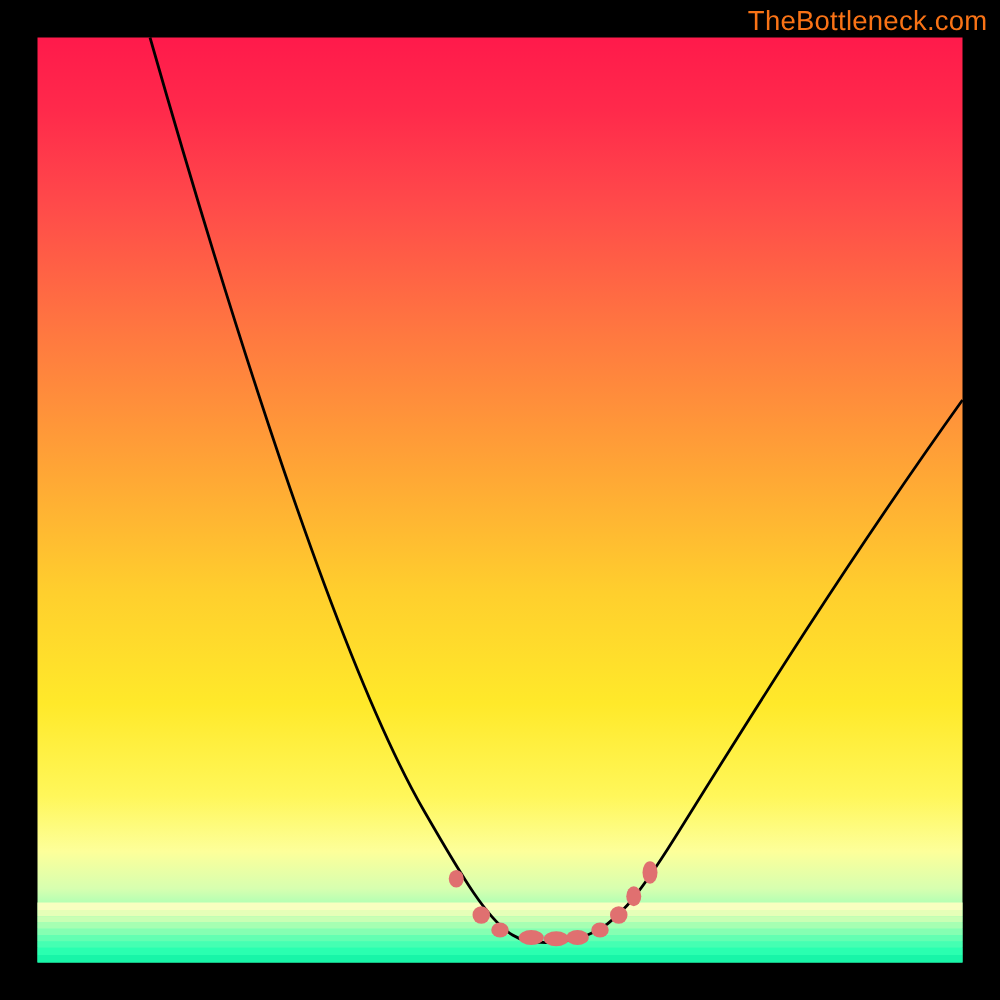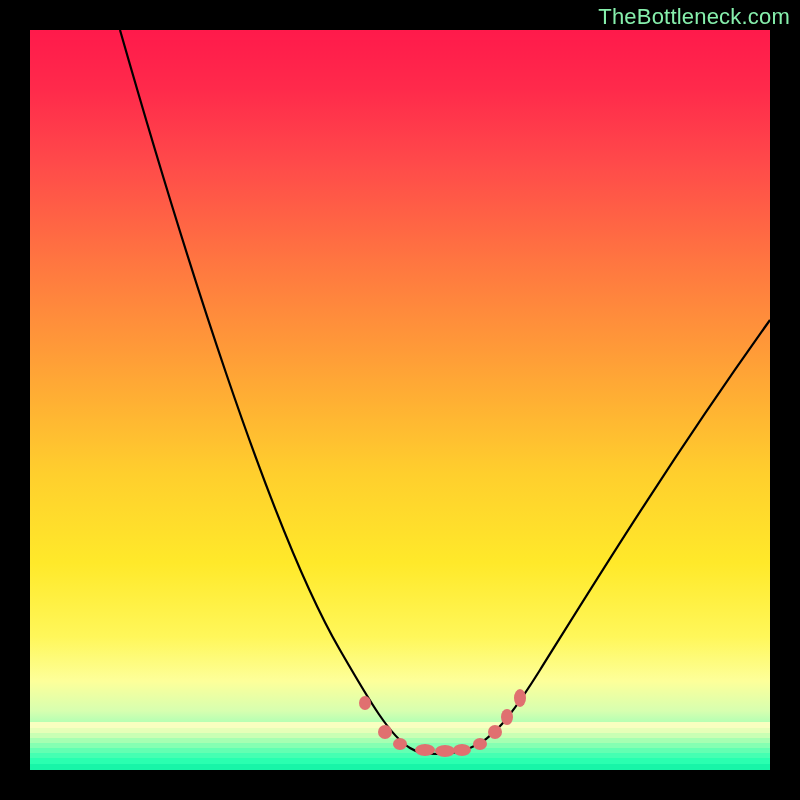--- a/index.html
+++ b/index.html
@@ -30,21 +30,21 @@
       #fdff9a 88%,
       #d7ffb0 92%,
       #7dffb9 96%,
       #2bffb2 100%
     );
   }
   .watermark {
     position: absolute;
     top: 4px;
     right: 10px;
-    color: #86efac;
+    color: #f97316;
     font-size: 22px;
     font-weight: 500;
     letter-spacing: 0.2px;
     user-select: none;
   }
   svg.curve {
     position: absolute;
     left: 0;
     top: 0;
     width: 740px;

